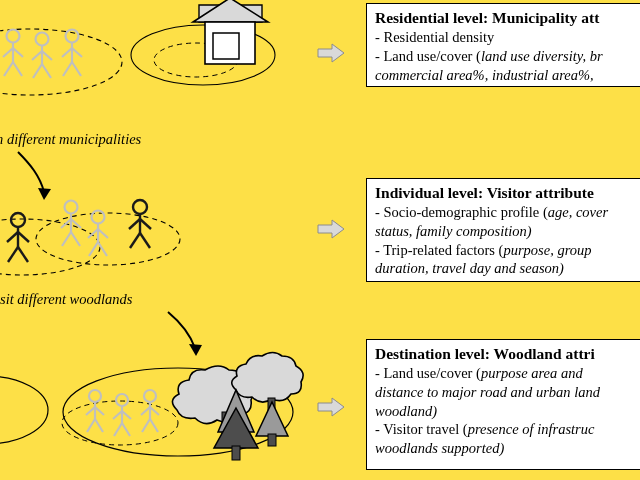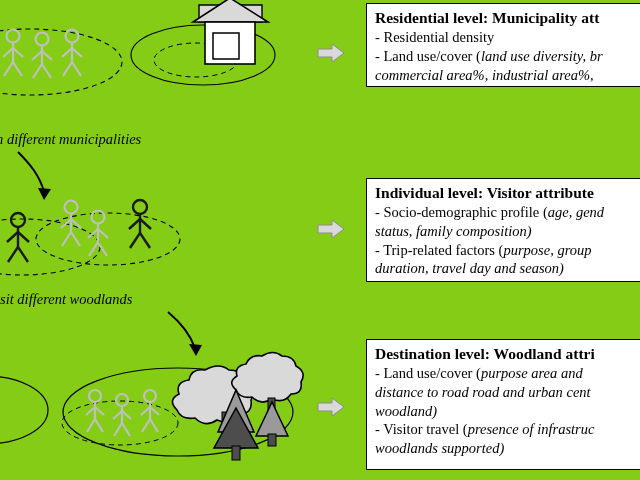--- a/index.html
+++ b/index.html
@@ -5,21 +5,21 @@
   html, body {
     margin: 0;
     padding: 0;
     background: #ffffff;
   }
   #root {
     position: relative;
     width: 640px;
     height: 480px;
     overflow: hidden;
-    background: #84cc16;
+    background: #fde047;
     font-family: "Liberation Serif", serif;
   }
 
   
   .abs { position: absolute; }
 
   .row-label {
     font-family: "Liberation Serif", serif;
     font-size: 14.5px;
     font-style: italic;
@@ -175,21 +175,21 @@
     </g>
   </svg>
 
   <svg class="fat-arrow" style="left:318px; top:220px;" viewBox="0 0 26 18">
     <polygon points="0,5 14,5 14,0 26,9 14,18 14,13 0,13" fill="#d9d9d9" stroke="#8c8c8c" stroke-width="1"></polygon>
   </svg>
 
   <div class="infobox" style="left:366px; top:178px; width:300px; height:104px;">
     <div class="title">Individual level: Visitor attribute</div>
     <div class="bullet">
-      <span>- Socio-demographic profile (</span><i>age, gend</i>
+      <span>- Socio-demographic profile (</span><i>age, cover</i>
     </div>
     <div class="bullet">
       <i>status, family composition)</i>
     </div>
     <div class="bullet">
       <span>- Trip-related factors (</span><i>purpose, group</i>
     </div>
     <div class="bullet">
       <i>duration, travel day and season)</i>
     </div>
@@ -257,21 +257,21 @@
   <svg class="fat-arrow" style="left:318px; top:398px;" viewBox="0 0 26 18">
     <polygon points="0,5 14,5 14,0 26,9 14,18 14,13 0,13" fill="#d9d9d9" stroke="#8c8c8c" stroke-width="1"></polygon>
   </svg>
 
   <div class="infobox" style="left:366px; top:339px; width:300px; height:131px;">
     <div class="title">Destination level: Woodland  attri</div>
     <div class="bullet">
       <span>- Land use/cover (</span><i>purpose area and</i>
     </div>
     <div class="bullet">
-      <i>distance to road road and urban cent</i>
+      <i>distance to major road and urban land</i>
     </div>
     <div class="bullet">
       <i>woodland)</i>
     </div>
     <div class="bullet">
       <span>- Visitor travel (</span><i>presence of infrastruc</i>
     </div>
     <div class="bullet">
       <i>woodlands supported)</i>
     </div>

